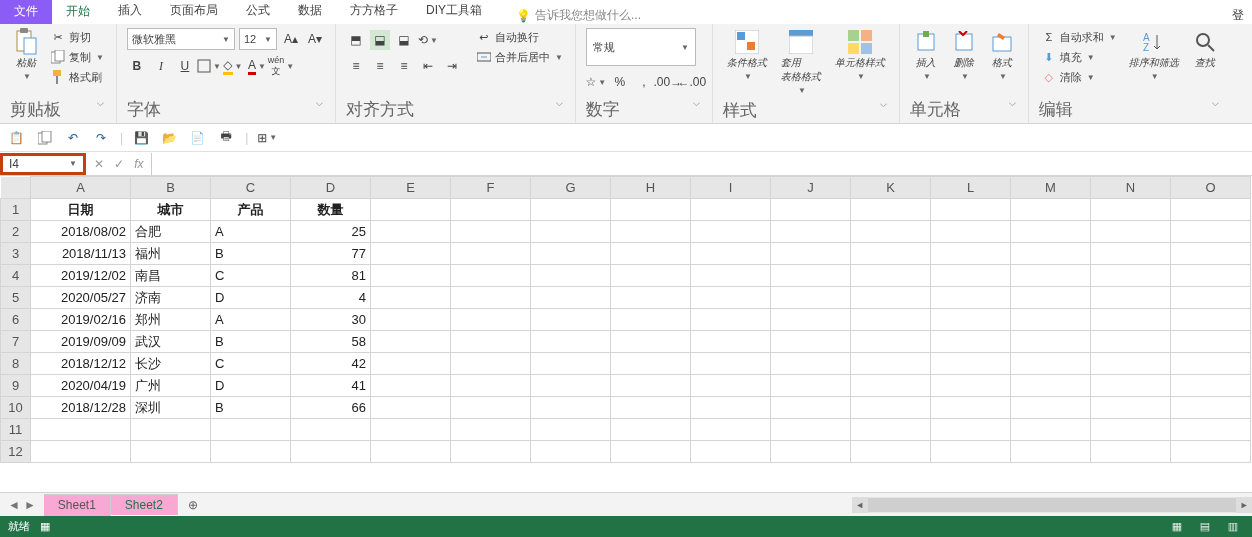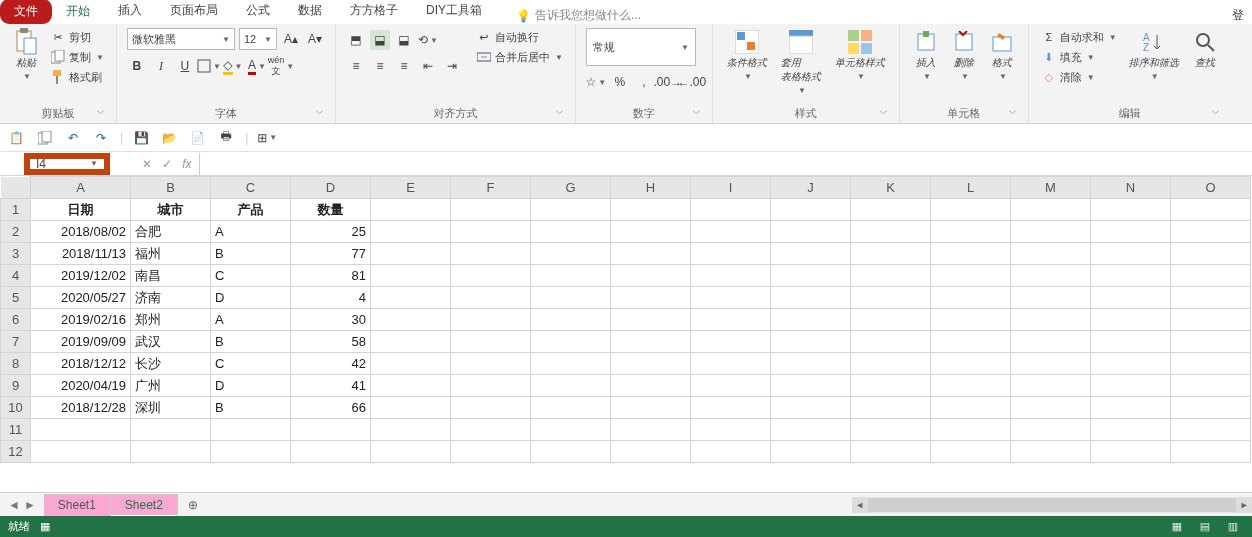--- a/index.html
+++ b/index.html
@@ -1,48 +1,48 @@
 <!DOCTYPE html>
 <html><head>
 <meta charset="utf-8">
 <style>
 * { box-sizing: border-box; margin: 0; padding: 0; }
 body { font-family: "Microsoft YaHei", Arial, sans-serif; font-size: 12px; background: #fff; overflow: hidden; width: 1252px; height: 537px; color: #444; }
 .tabs { display: flex; background: #fff; height: 24px; align-items: flex-end; }
 .tab { padding: 4px 14px; font-size: 12px; cursor: pointer; color: #444; }
-.tab.file { background: #b91c1c; color: #fff; border-radius: 9px; }
+.tab.file { background: #8b5cf6; color: #fff; }
 .tab.active { background: #fff; color: #217346; border-top: 1px solid #217346; font-weight: 500; }
 .tellme { display: flex; align-items: center; color: #888; margin-left: 20px; gap: 4px; }
 .login { margin-left: auto; padding-right: 8px; color: #444; }
 
 .ribbon { display: flex; background: #f3f3f3; border-bottom: 1px solid #d4d4d4; height: 100px; }
 .group { border-right: 1px solid #e0e0e0; padding: 4px 10px 0; display: flex; flex-direction: column; align-items: center; position: relative; }
 .group-content { flex: 1; display: flex; align-items: flex-start; gap: 6px; }
-.group-label { font-size: 11px; color: #666; padding: 2px 0; width: 100%; text-align: center; position: relative; }
+.group-label { font-size: 17px; color: #666; padding: 2px 0; width: 100%; text-align: left; position: relative; }
 .group-label::after { content: "⌵"; position: absolute; right: 2px; font-size: 9px; color: #888; }
 
 .big-btn { display: flex; flex-direction: column; align-items: center; gap: 2px; padding: 2px 4px; cursor: pointer; }
 .big-btn .ico { width: 24px; height: 24px; display: flex; align-items: center; justify-content: center; }
 .big-btn .lbl { font-size: 10px; color: #444; font-style: italic; }
 .mini-list { display: flex; flex-direction: column; gap: 2px; }
 .mini-item { display: flex; align-items: center; gap: 3px; font-size: 11px; cursor: pointer; padding: 1px 2px; color:#444; }
 .ico-sm { width: 16px; height: 16px; display: inline-flex; align-items: center; justify-content: center; }
 .row { display: flex; gap: 4px; align-items: center; }
 .font-select { border: 1px solid #bbb; height: 22px; background: #fff; display: flex; align-items: center; justify-content: space-between; padding: 0 4px; font-size: 11px; }
 .font-name { width: 108px; }
 .font-size { width: 38px; }
 .dd { font-size: 8px; color: #666; margin-left: 2px; }
 .fmt-btn { width: 20px; height: 20px; border: none; background: transparent; display: inline-flex; align-items: center; justify-content: center; cursor: pointer; color:#444; font-size:12px; }
 .fmt-row { display:flex; gap:4px; align-items:center; margin-top:2px;}
 .num-select { border: 1px solid #bbb; height: 38px; width: 110px; background: #fff; display: flex; align-items: center; justify-content: space-between; padding: 16px 6px; font-size: 11px; }
 .qat { display: flex; align-items: center; gap: 10px; height: 28px; padding: 0 8px; background: #fff; border-bottom: 1px solid #e0e0e0; }
 .qat-btn { width: 18px; height: 18px; display: inline-flex; align-items: center; justify-content: center; cursor: pointer; }
 
 .fbar { display: flex; align-items: center; height: 24px; border-bottom: 1px solid #d4d4d4; background: #fff; }
-.name-box { width: 86px; height: 22px; border: 6px solid #c2410c; margin: 0 24px; padding: 0 6px; display: flex; align-items: center; justify-content: space-between; font-size: 12px; background: #fff; }
+.name-box { width: 86px; height: 22px; border: 3px solid #c2410c; margin: 0 0; padding: 0 6px; display: flex; align-items: center; justify-content: space-between; font-size: 12px; background: #fff; }
 .fx-btns { display: flex; gap: 10px; color: #999; padding: 0 8px; }
 .fx-input { border: none; border-left: 1px solid #ccc; height: 22px; flex: 1; padding: 0 6px; font-size: 12px; outline: none; }
 
 .sheet { overflow: auto; height: 316px; position: relative; }
 .grid { border-collapse: collapse; table-layout: fixed; font-size: 13px; color: #222; }
 .grid th, .grid td { border: 1px solid #d4d4d4; height: 22px; padding: 0 4px; white-space: nowrap; overflow: hidden; }
 .grid .corner { width: 30px; background: #e6e6e6; border-top: none; border-left: none; }
 .grid .colhead { background: #e6e6e6; text-align: center; font-weight: normal; color: #555; width: 80px; }
 .grid .rowhead { background: #e6e6e6; text-align: center; font-weight: normal; color: #555; width: 30px; }
 .hdr-cell { font-weight: bold; text-align: center; }

